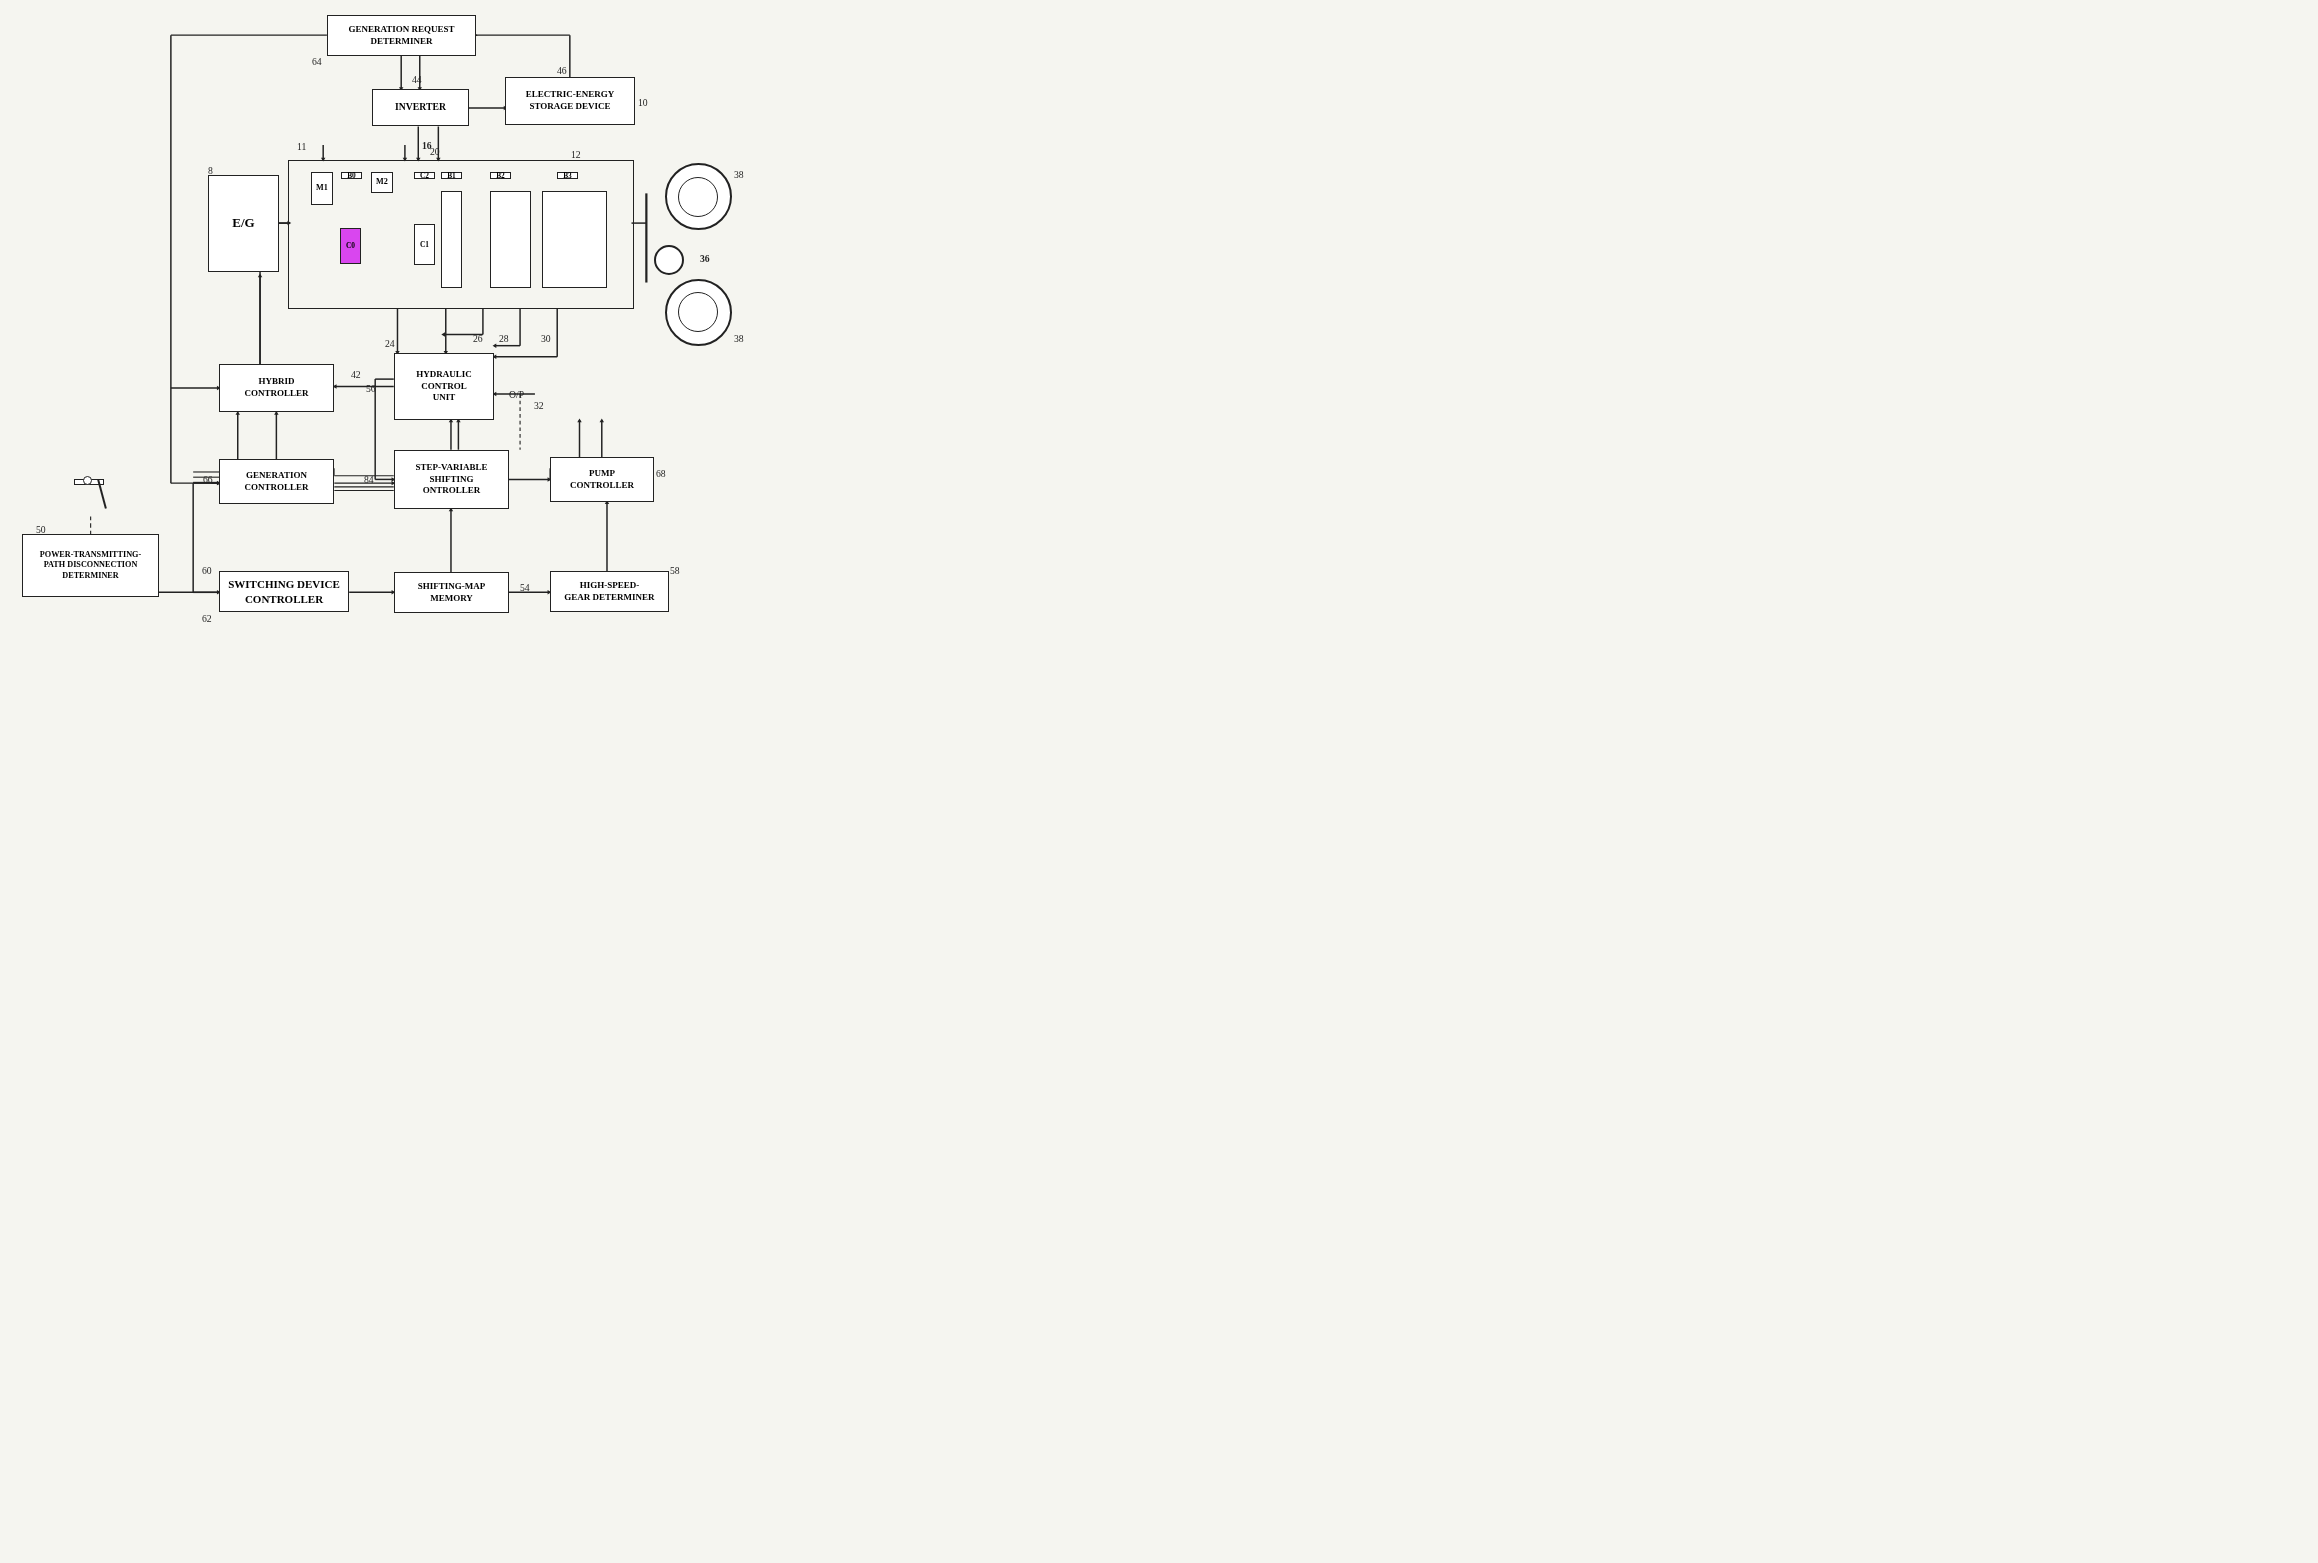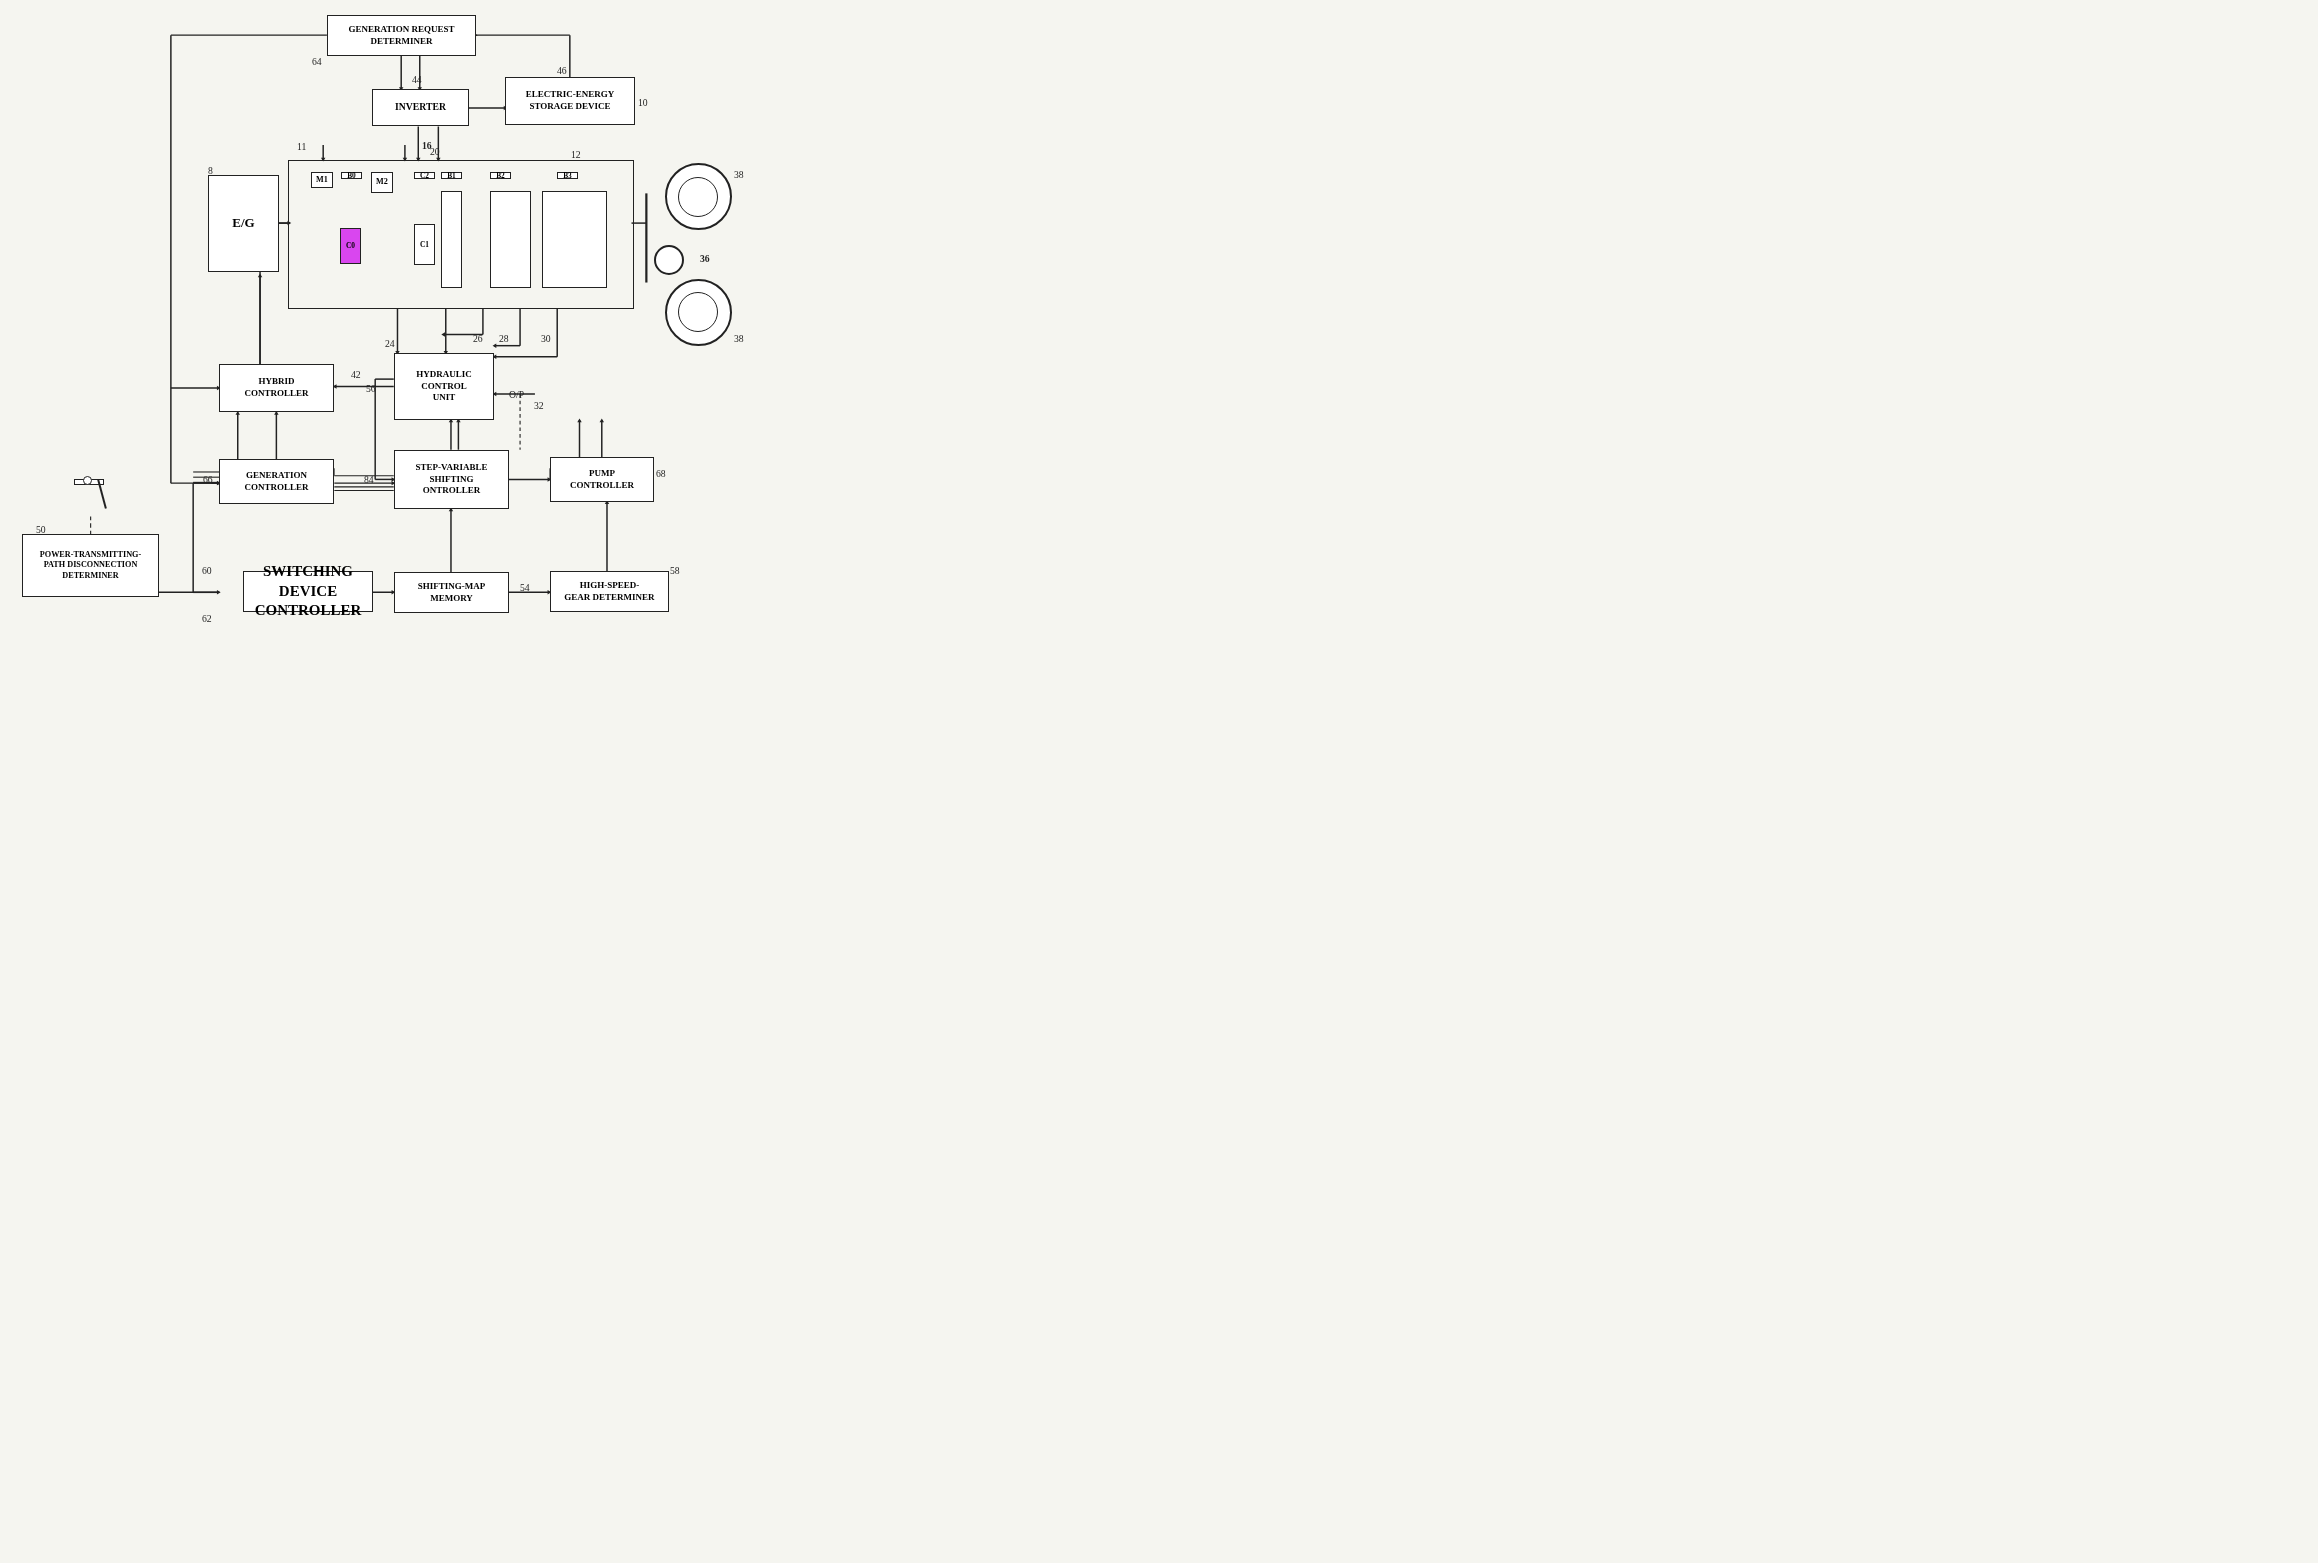--- a/index.html
+++ b/index.html
@@ -207,21 +207,21 @@
     <span style="white-space:pre-line; text-align:center;">ELECTRIC-ENERGY
 STORAGE DEVICE</span>
   </div>
 
   <div class="box" style="left:208px; top:175px; width:71px; height:97px; font-size:13px;">
     <span>E/G</span>
   </div>
 
   <div class="box" style="left:288px; top:160px; width:346px; height:149px; font-size:8.2px; background:transparent; padding:0;">
 
-    <div style="position:absolute; left:22px; top:11px; width:22px; height:16px; border:1.5px solid #222; background:#fff; display:flex; align-items:center; justify-content:center; font-size:8.2px; font-weight:bold;">M1</div>
+    <div style="position:absolute; left:22px; top:11px; width:22px; height:33px; border:1.5px solid #222; background:#fff; display:flex; align-items:center; justify-content:center; font-size:8.2px; font-weight:bold;">M1</div>
 
     <div style="position:absolute; left:52px; top:11px; width:21px; height:7.4px; border:1.5px solid #222; background:#fff; font-size:7.4px; display:flex; align-items:center; justify-content:center; font-weight:bold;">B0</div>
 
     <div style="position:absolute; left:82px; top:11px; width:22px; height:21px; border:1.5px solid #222; background:#fff; display:flex; align-items:center; justify-content:center; font-size:8.2px; font-weight:bold;">M2</div>
 
     <div style="position:absolute; left:125px; top:11px; width:21px; height:7.4px; border:1.5px solid #222; background:#fff; font-size:7.4px; display:flex; align-items:center; justify-content:center; font-weight:bold;">C2</div>
 
     <div style="position:absolute; left:152px; top:11px; width:21px; height:7.4px; border:1.5px solid #222; background:#fff; font-size:7.4px; display:flex; align-items:center; justify-content:center; font-weight:bold;">B1</div>
 
     <div style="position:absolute; left:201px; top:11px; width:21px; height:7.4px; border:1.5px solid #222; background:#fff; font-size:7.4px; display:flex; align-items:center; justify-content:center; font-weight:bold;">B2</div>
@@ -269,21 +269,21 @@
   <div class="box" style="left:394px; top:572px; width:115px; height:41px; font-size:9px;">
     <span style="white-space:pre-line; text-align:center;">SHIFTING-MAP
 MEMORY</span>
   </div>
 
   <div class="box" style="left:550px; top:571px; width:119px; height:41px; font-size:9px;">
     <span style="white-space:pre-line; text-align:center;">HIGH-SPEED-
 GEAR DETERMINER</span>
   </div>
 
-  <div class="box" style="left:219px; top:571px; width:130px; height:41px; font-size:15px;margin-left:24px;">
+  <div class="box" style="left:219px; top:571px; width:130px; height:41px; font-size:11px;">
     <span style="white-space:pre-line; text-align:center;">SWITCHING DEVICE
 CONTROLLER</span>
   </div>
 
   <div class="box" style="left:22px; top:534px; width:137px; height:63px; font-size:8.2px;">
     <span style="white-space:pre-line; text-align:center;">POWER-TRANSMITTING-
 PATH DISCONNECTION
 DETERMINER</span>
   </div>
 

